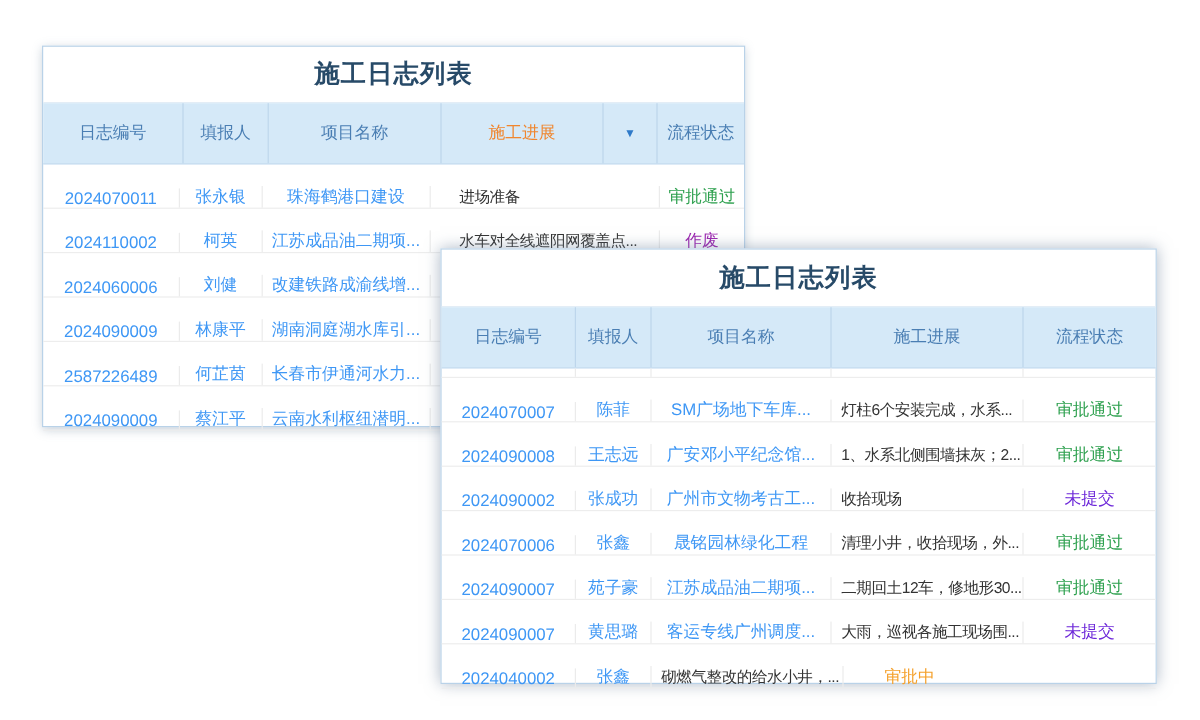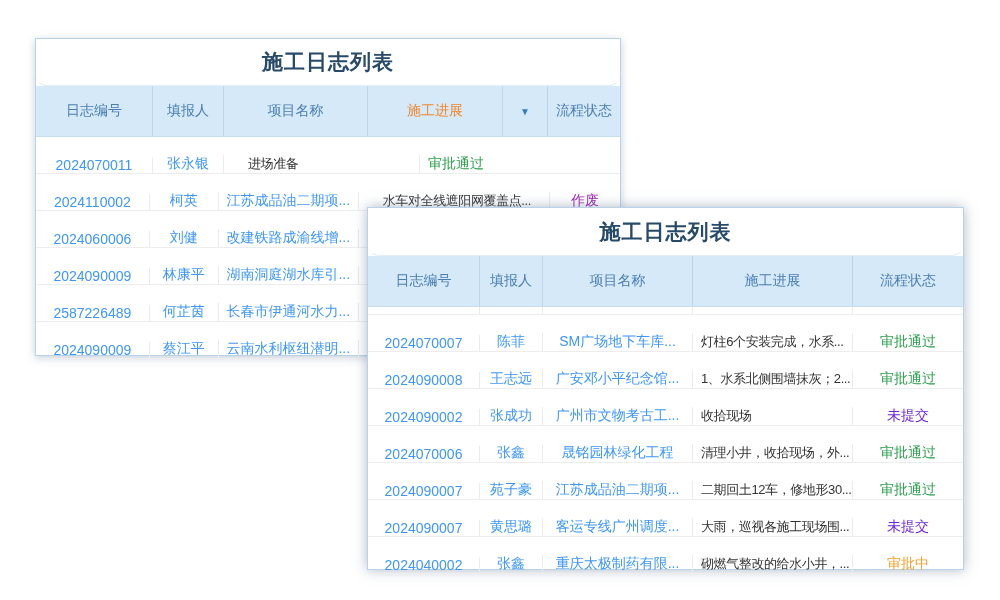--- a/index.html
+++ b/index.html
@@ -18,21 +18,20 @@
   }
   .p2{
     left:367px;top:207px;width:597px;height:363px;z-index:2;
     box-shadow:0 0 12px rgba(110,130,155,.55);
   }
   .title{
     height:46px;line-height:46px;text-align:center;
     font-size:21px;font-weight:bold;color:#274a68;
     border-bottom:1px solid #e3edf6;
     letter-spacing:1px;
-    border-radius:11px;
   }
   .p2 .title{height:47px;line-height:47px;}
   .hdr{
     display:flex;height:50px;background:#d5e9f8;
     border-bottom:1px solid #c6dcef;
   }
   .hcell{
     display:flex;align-items:center;justify-content:center;
     font-size:14px;color:#4a7eb3;box-sizing:border-box;
     border-right:1px solid #bdd6ec;white-space:nowrap;overflow:hidden;
@@ -78,20 +77,21 @@
     <div class="hcell c4h progress-h">施工进展</div>
     <div class="hcell carrow">
         <span class="arrow-h">▼</span>
       </div>
     <div class="hcell c5">流程状态</div>
   </div>
   <div class="rows">
   <div class="row">
     <div class="cell c1 blue">2024070011</div>
     <div class="cell c2 blue">张永银</div>
+    <div class="cell c3 blue">珠海鹤港口建设</div>
     <div class="cell c4 left">进场准备</div>
     <div class="cell c5 st-approved">审批通过</div>
   </div>
 
   <div class="row">
     <div class="cell c1 blue">2024110002</div>
     <div class="cell c2 blue">柯英</div>
     <div class="cell c3 blue">江苏成品油二期项...</div>
     <div class="cell c4 left">水车对全线遮阳网覆盖点...</div>
     <div class="cell c5 st-voided">作废</div>
@@ -192,18 +192,17 @@
     <div class="cell c1 blue">2024090007</div>
     <div class="cell c2 blue">黄思璐</div>
     <div class="cell c3 blue">客运专线广州调度...</div>
     <div class="cell c4 left">大雨，巡视各施工现场围...</div>
     <div class="cell c5 st-unsubmitted">未提交</div>
   </div>
 
   <div class="row">
     <div class="cell c1 blue">2024040002</div>
     <div class="cell c2 blue">张鑫</div>
-    <div class="cell c3 blue">重庆太极制药有限...</div>
     <div class="cell c4 left">砌燃气整改的给水小井，...</div>
     <div class="cell c5 st-pending">审批中</div>
   </div>
 </div>
 </div>
 
 </body></html>

